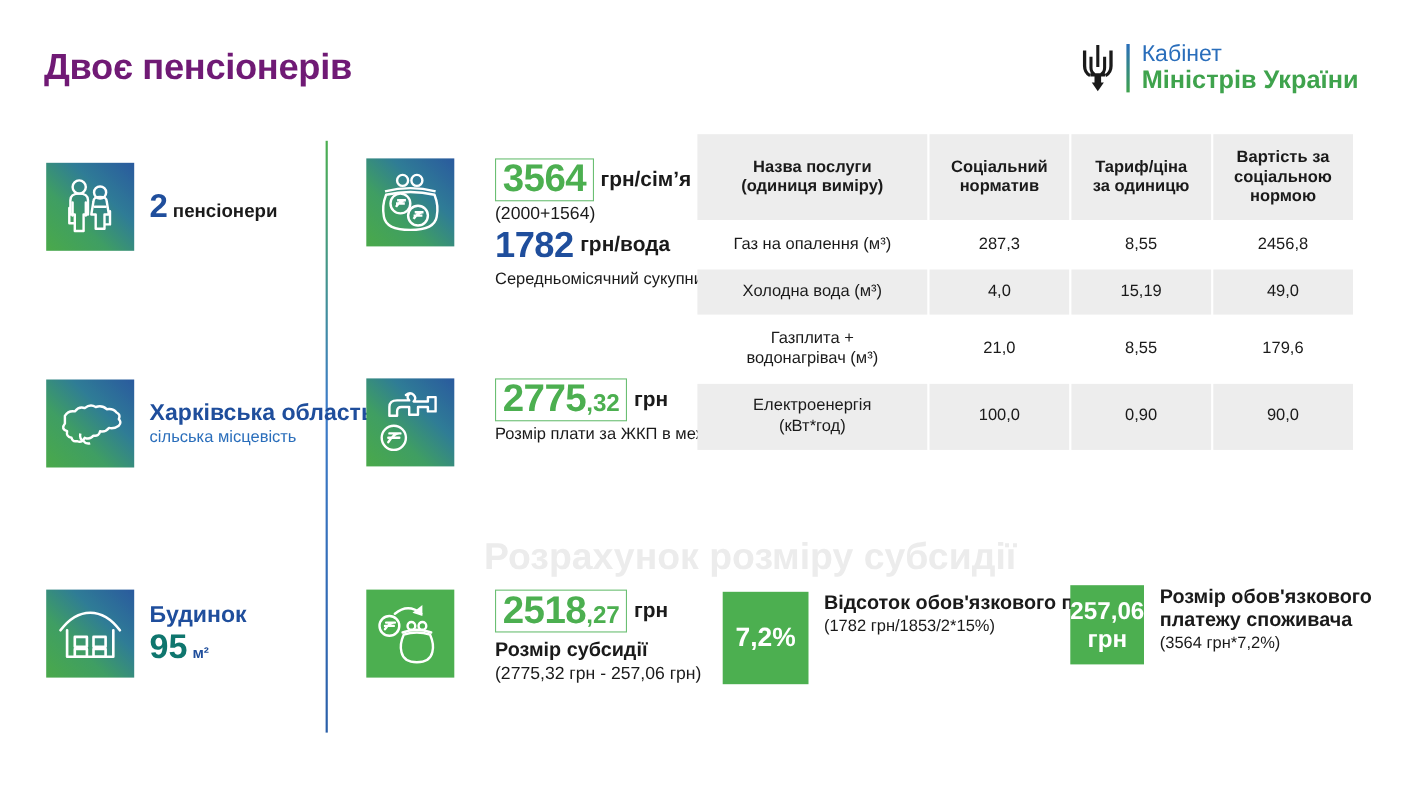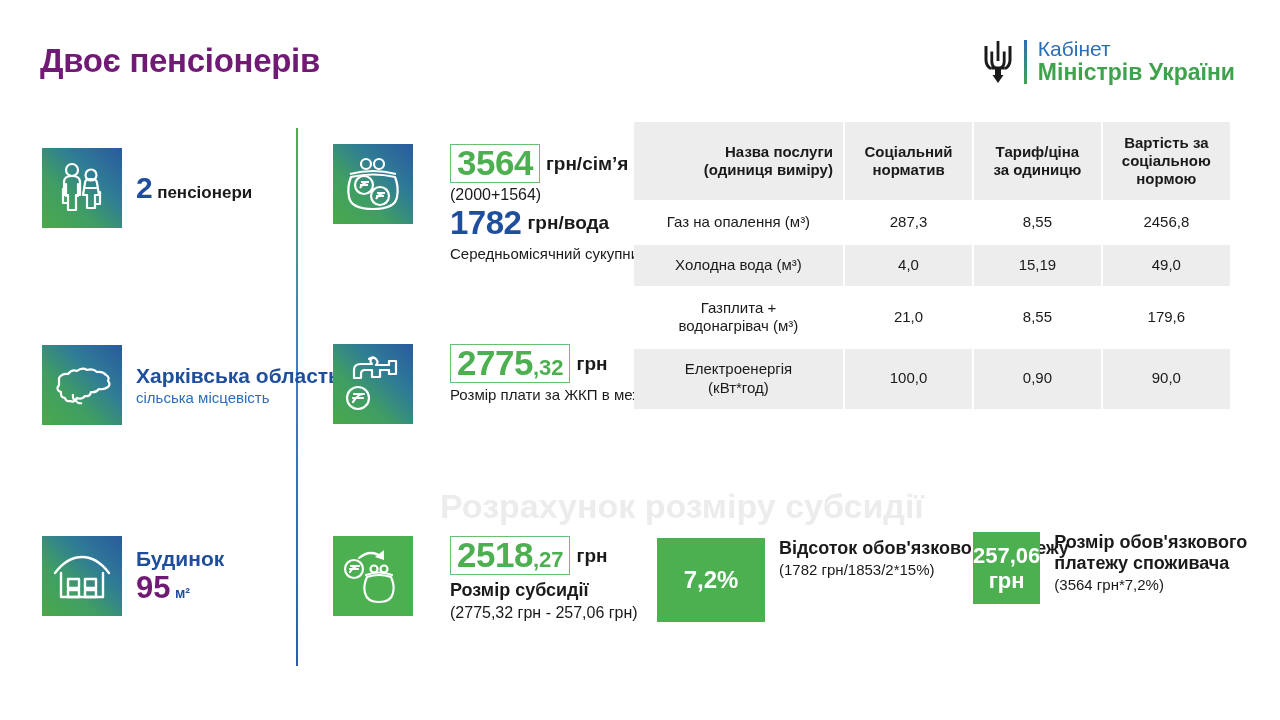--- a/index.html
+++ b/index.html
@@ -56,21 +56,21 @@
   #block-pensioners { top: 148px; }
   #block-region     { top: 345px; }
   #block-house      { top: 536px; }
 
   .left-txt { margin-left: 14px; }
   .num-blue { font-size: 30px; font-weight: bold; color: #1f4e9c; }
   .lbl-black { font-size: 17px; font-weight: bold; color: #1a1a1a; }
   .region-main { font-size: 21px; font-weight: bold; color: #1f4e9c; line-height: 1.12; }
   .region-sub { font-size: 15px; color: #2a6ebb; margin-top: 2px; }
   .house-title { font-size: 21px; font-weight: bold; color: #1f4e9c; }
-  .house-num { font-size: 31px; font-weight: bold; color: #701a75; line-height: 1.1; }
+  .house-num { font-size: 31px; font-weight: bold; color: #0f766e; line-height: 1.1; }
   .house-unit { font-size: 14px; font-weight: bold; color: #1f4e9c; }
 
   
   .mid-block { position: absolute; left: 333px; display: flex; align-items: flex-start; gap: 24px; }
   #block-income  { top: 144px; }
   #block-payment { top: 344px; }
   #block-subsidy { top: 536px; }
 
   .mid-txt { margin-left: 13px; }
 
@@ -92,40 +92,40 @@
   
   .stat-block { position: absolute; display: flex; align-items: flex-start; }
   #block-percent { left: 657px; top: 538px; }
   #block-obligatory { left: 973px; top: 532px; }
 
   .green-box {
     background: #4caf50; color: #ffffff;
     display: flex; align-items: center; justify-content: center;
     text-align: center; font-weight: bold;
   }
-  #percent-box { width: 108px; height: 84px; font-size: 24px; }
+  #percent-box { width: 78px; height: 84px; font-size: 24px; }
   #oblig-box { width: 94px; height: 72px; font-size: 22px; line-height: 1.15; }
 
   .stat-txt { margin-left: 14px; }
   .stat-title { font-size: 18px; font-weight: bold; color: #1a1a1a; line-height: 1.18; }
   .stat-note { font-size: 15px; color: #1a1a1a; margin-top: 2px; }
 
   
   #tariff-table {
     position: absolute; left: 632px; top: 120px;
     width: 600px;
     border-collapse: separate; border-spacing: 2px 2px;
     font-size: 15px; color: #1a1a1a;
   }
   #tariff-table th {
     background: #ededed; font-weight: bold; font-size: 15px;
     padding: 12px 10px; text-align: center; line-height: 1.2;
     vertical-align: middle;
   }
-  #tariff-table th:first-child { text-align: right; }
+  #tariff-table th:first-child { text-align: center; }
   #tariff-table td {
     padding: 11px 10px; text-align: center; line-height: 1.25;
     vertical-align: middle;
   }
   #tariff-table td:first-child { text-align: center; }
   #tariff-table tr.shaded td { background: #ededed; }
   #tariff-table col.c1 { width: 212px; }
   #tariff-table col.c2 { width: 128px; }
   #tariff-table col.c3 { width: 128px; }
   #tariff-table col.c4 { width: 128px; }

